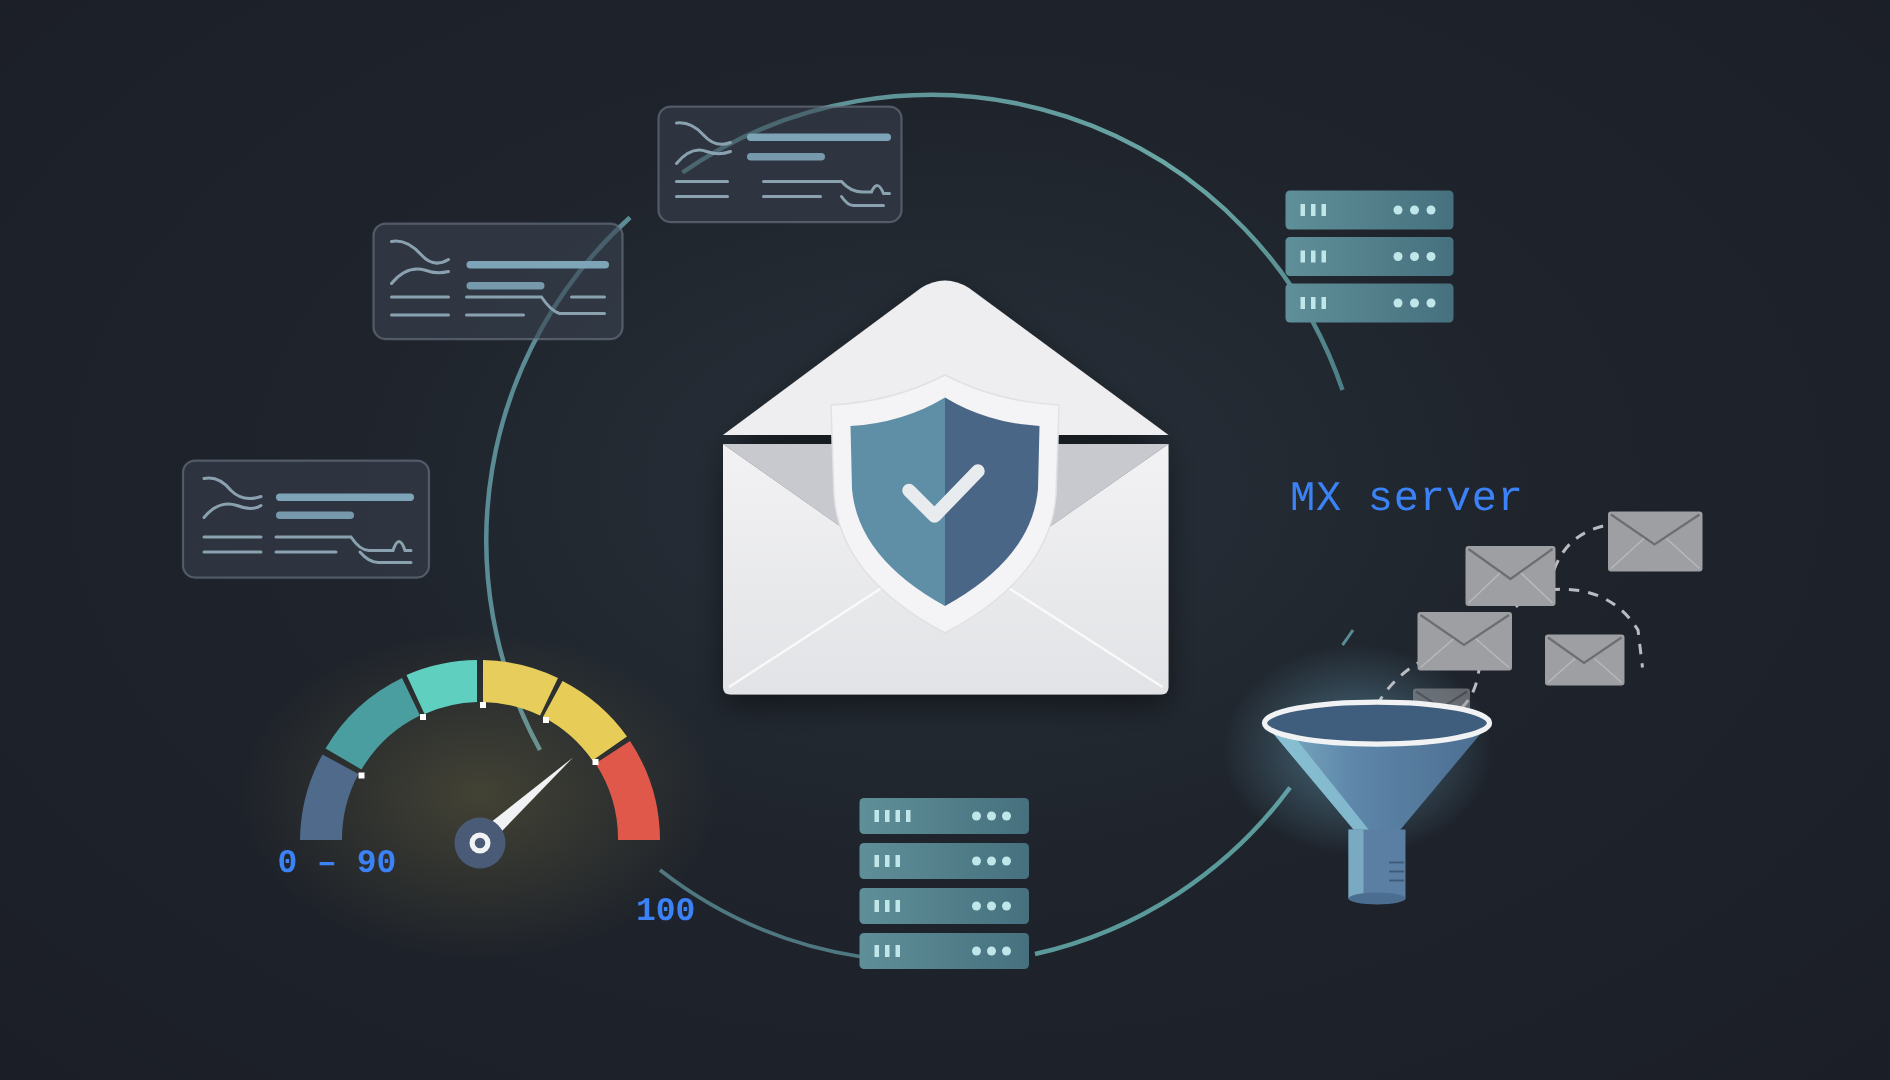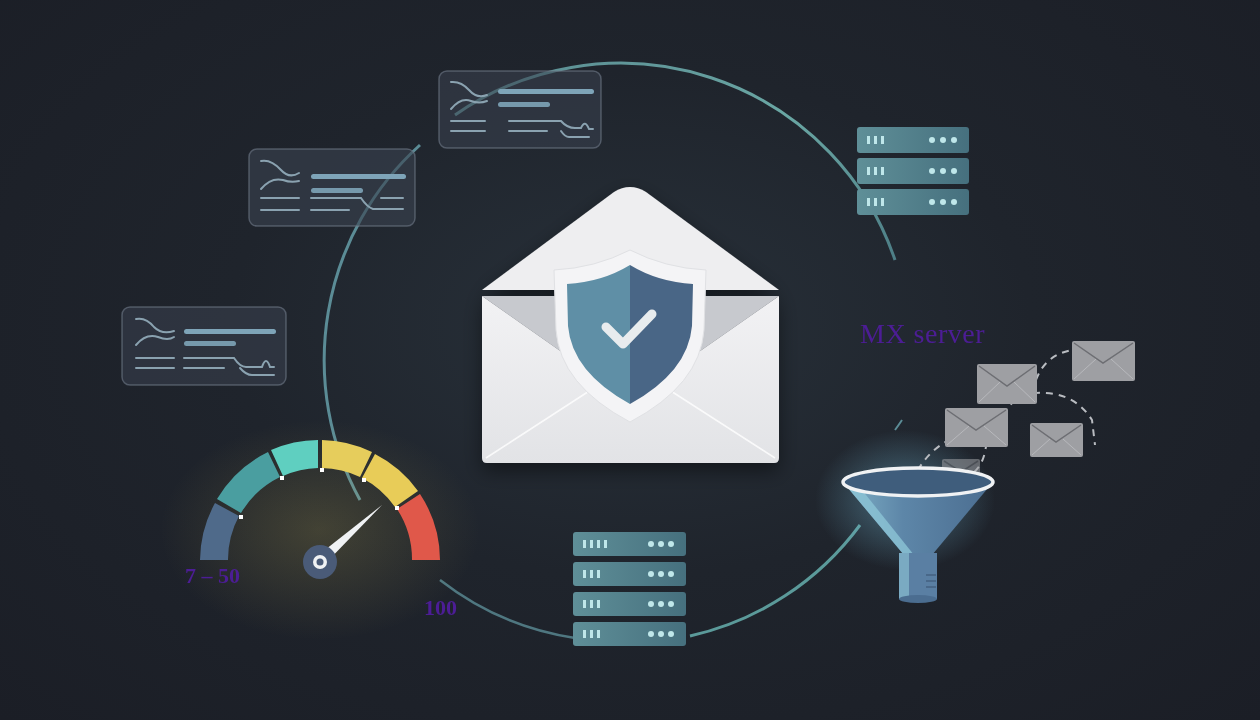--- a/index.html
+++ b/index.html
@@ -3,22 +3,22 @@
 <meta charset="utf-8">
 <style>
   html, body { margin:0; padding:0; }
   body {
     width:1260px; height:720px; overflow:hidden; position:relative;
     background: radial-gradient(ellipse at 50% 45%, #28313a 0%, #1f242c 45%, #1b1e26 100%);
     font-family: "Liberation Sans", sans-serif;
   }
   .scene { position:absolute; left:0; top:0; width:1260px; height:720px; }
   .label {
-    position:absolute; color:#4c1d95; font-weight:bold;
-    font-family: Liberation Serif, serif; white-space:nowrap;
+    position:absolute; color:#3b82f6; font-weight:bold;
+    font-family: Liberation Mono, monospace; white-space:nowrap;
   }
   .mx-label { left:860px; top:318px; font-size:28px; font-weight:normal; letter-spacing:0.5px; }
   .g-min { left:185px; top:563px; font-size:22px; }
   .g-max { left:424px; top:563px; font-size:22px;margin-top:32px; }
 </style>
 </head>
 <body>
 
 <svg class="scene" width="1260" height="720" viewBox="0 0 1260 720" xmlns="http://www.w3.org/2000/svg">
   <defs>
@@ -269,14 +269,14 @@
     <g stroke="#3e5a78" stroke-width="1.2">
         <path d="M 926 575 L 936 575"></path>
         <path d="M 926 581 L 936 581"></path>
         <path d="M 926 587 L 936 587"></path>
       </g>
     <ellipse cx="918" cy="482" rx="75" ry="14" fill="#3f5d7c" stroke="#f0f2f4" stroke-width="3.5"></ellipse>
   </g>
 </svg>
 
 <div class="label mx-label">MX server</div>
-<div class="label g-min">7 – 50</div>
+<div class="label g-min">0 – 90</div>
 <div class="label g-max">100</div>
 
 </body></html>

